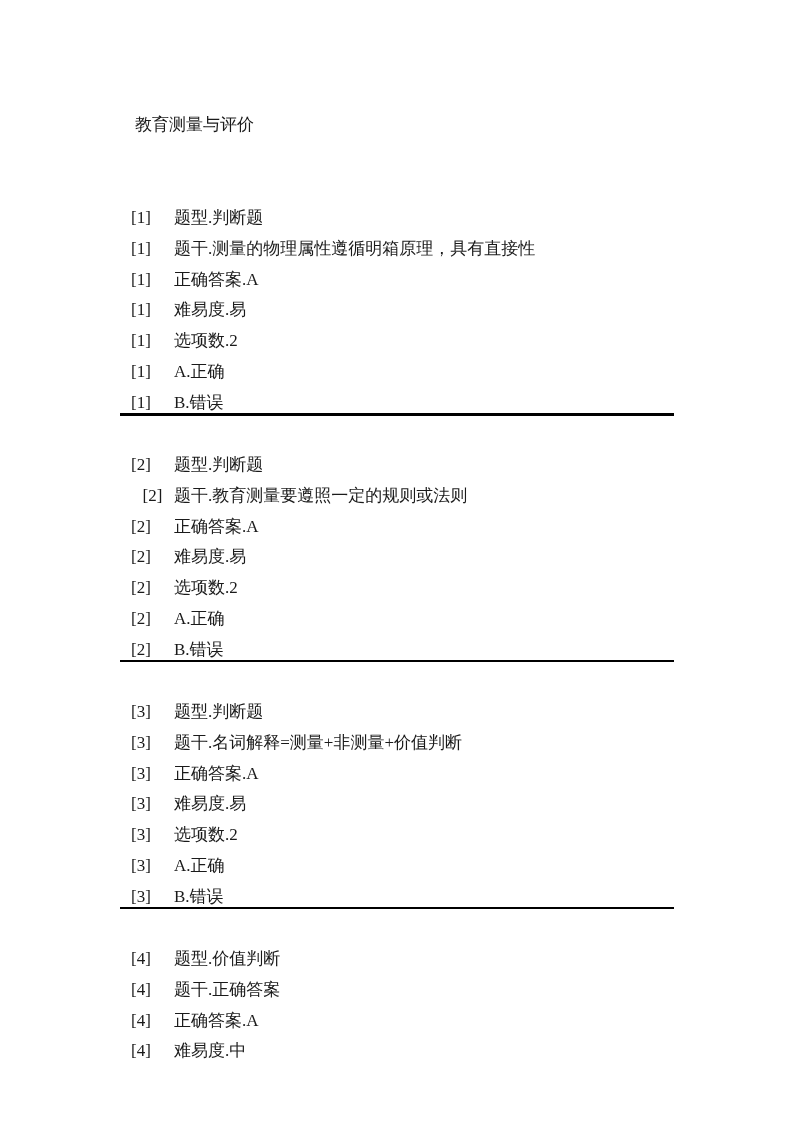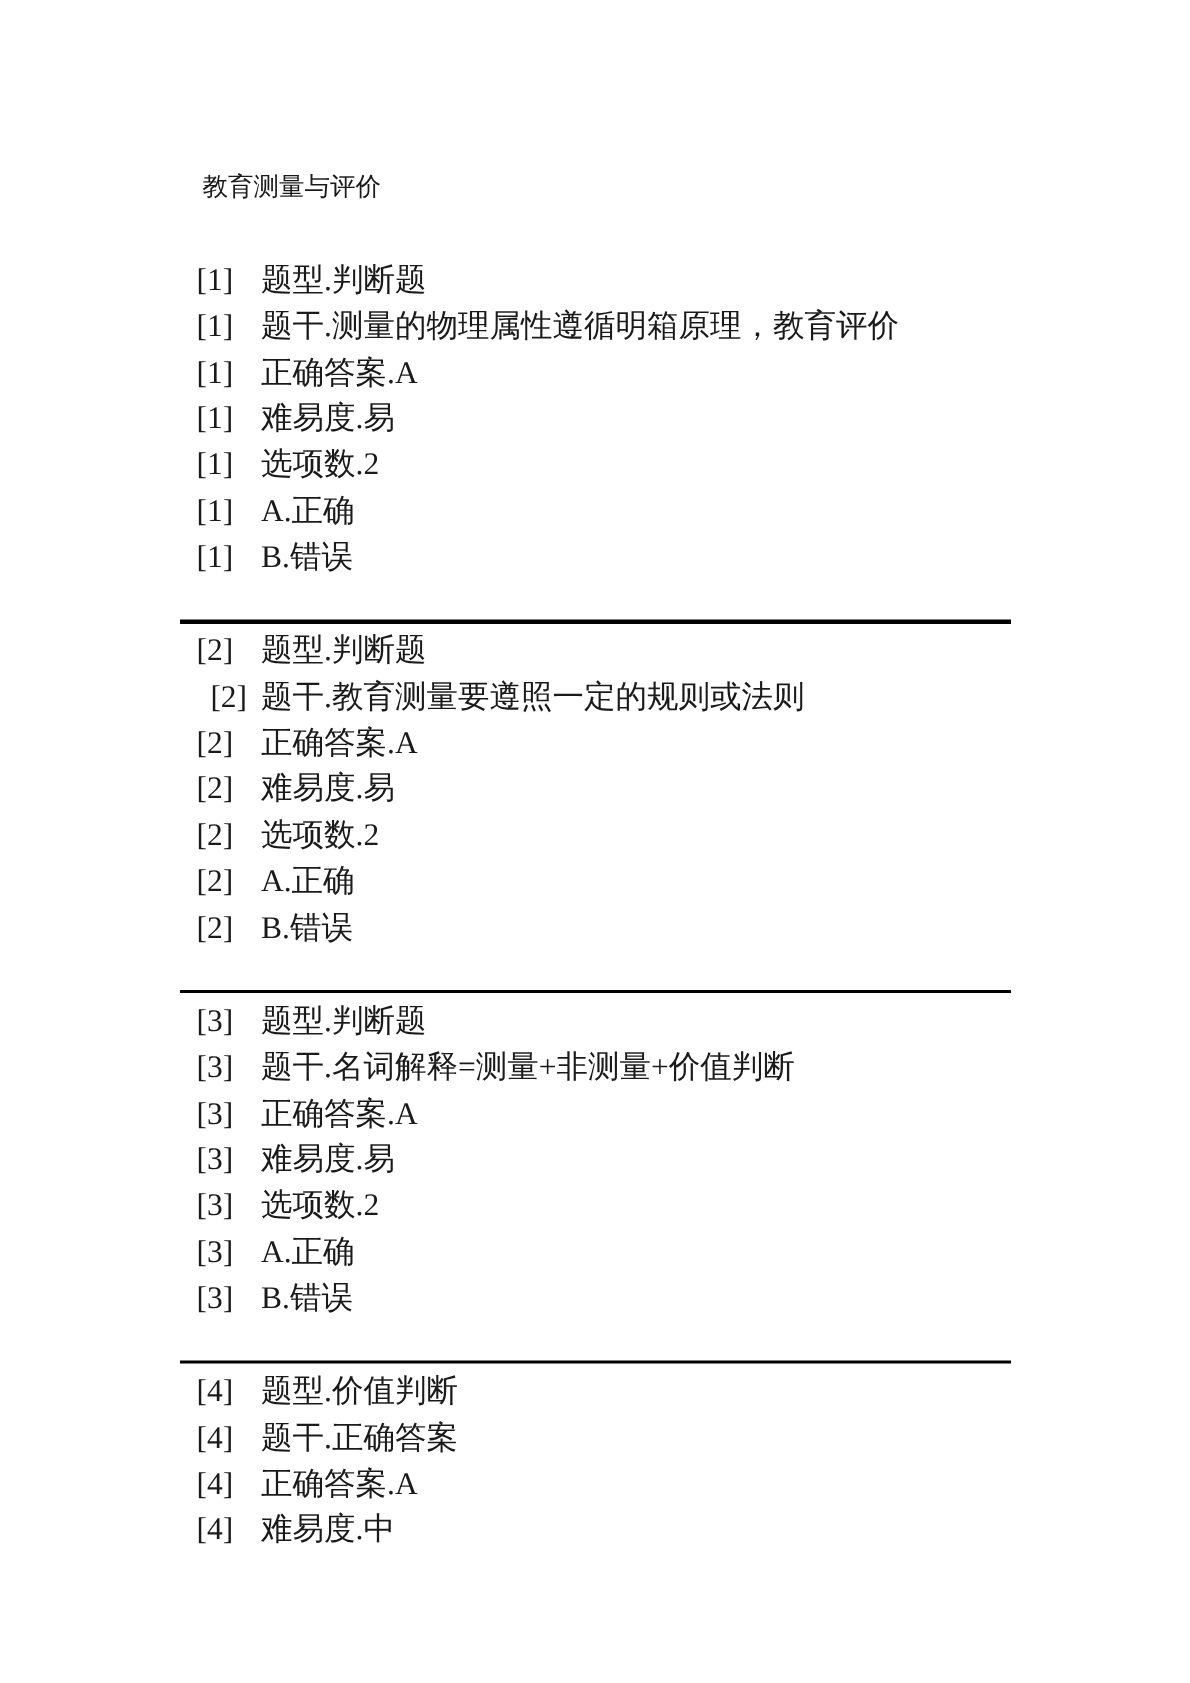--- a/index.html
+++ b/index.html
@@ -39,41 +39,42 @@
       position: absolute;
       left: 0;
       width: 554px;
       background: #000;
     }
     .q-row {
       position: absolute;
       left: 11px;
       height: 24px;
       line-height: 24px;
-      font-size: 21px;
+      font-size: 17px;
       white-space: nowrap;
+      margin-top: 32px;
     }
     .q-label {
       display: inline-block;
       width: 43px;
     }
     .q-text {
       display: inline-block;
     }
   </style>
 </head>
 <body>
 
 <div class="page">
 
   <div class="doc-title">教育测量与评价</div>
 
   <div class="question" style="top:162px;">
     <div class="q-row" style="top:0px;"><span class="q-label">[1]</span><span class="q-text">题型.判断题</span></div>
-    <div class="q-row" style="top:31px;"><span class="q-label">[1]</span><span class="q-text">题干.测量的物理属性遵循明箱原理，教育评价</span></div>
+    <div class="q-row" style="top:31px;"><span class="q-label">[1]</span><span class="q-text">题干.测量的物理属性遵循明箱原理，具有直接性</span></div>
     <div class="q-row" style="top:62px;"><span class="q-label">[1]</span><span class="q-text">正确答案.A</span></div>
     <div class="q-row" style="top:92px;"><span class="q-label">[1]</span><span class="q-text">难易度.易</span></div>
     <div class="q-row" style="top:123px;"><span class="q-label">[1]</span><span class="q-text">选项数.2</span></div>
     <div class="q-row" style="top:154px;"><span class="q-label">[1]</span><span class="q-text">A.正确</span></div>
     <div class="q-row" style="top:185px;"><span class="q-label">[1]</span><span class="q-text">B.错误</span></div>
   </div>
 
   <div class="q-divider" style="position:absolute; left:120px; top:401px; height:3px;"></div>
 
   <div class="question" style="top:409px;">

